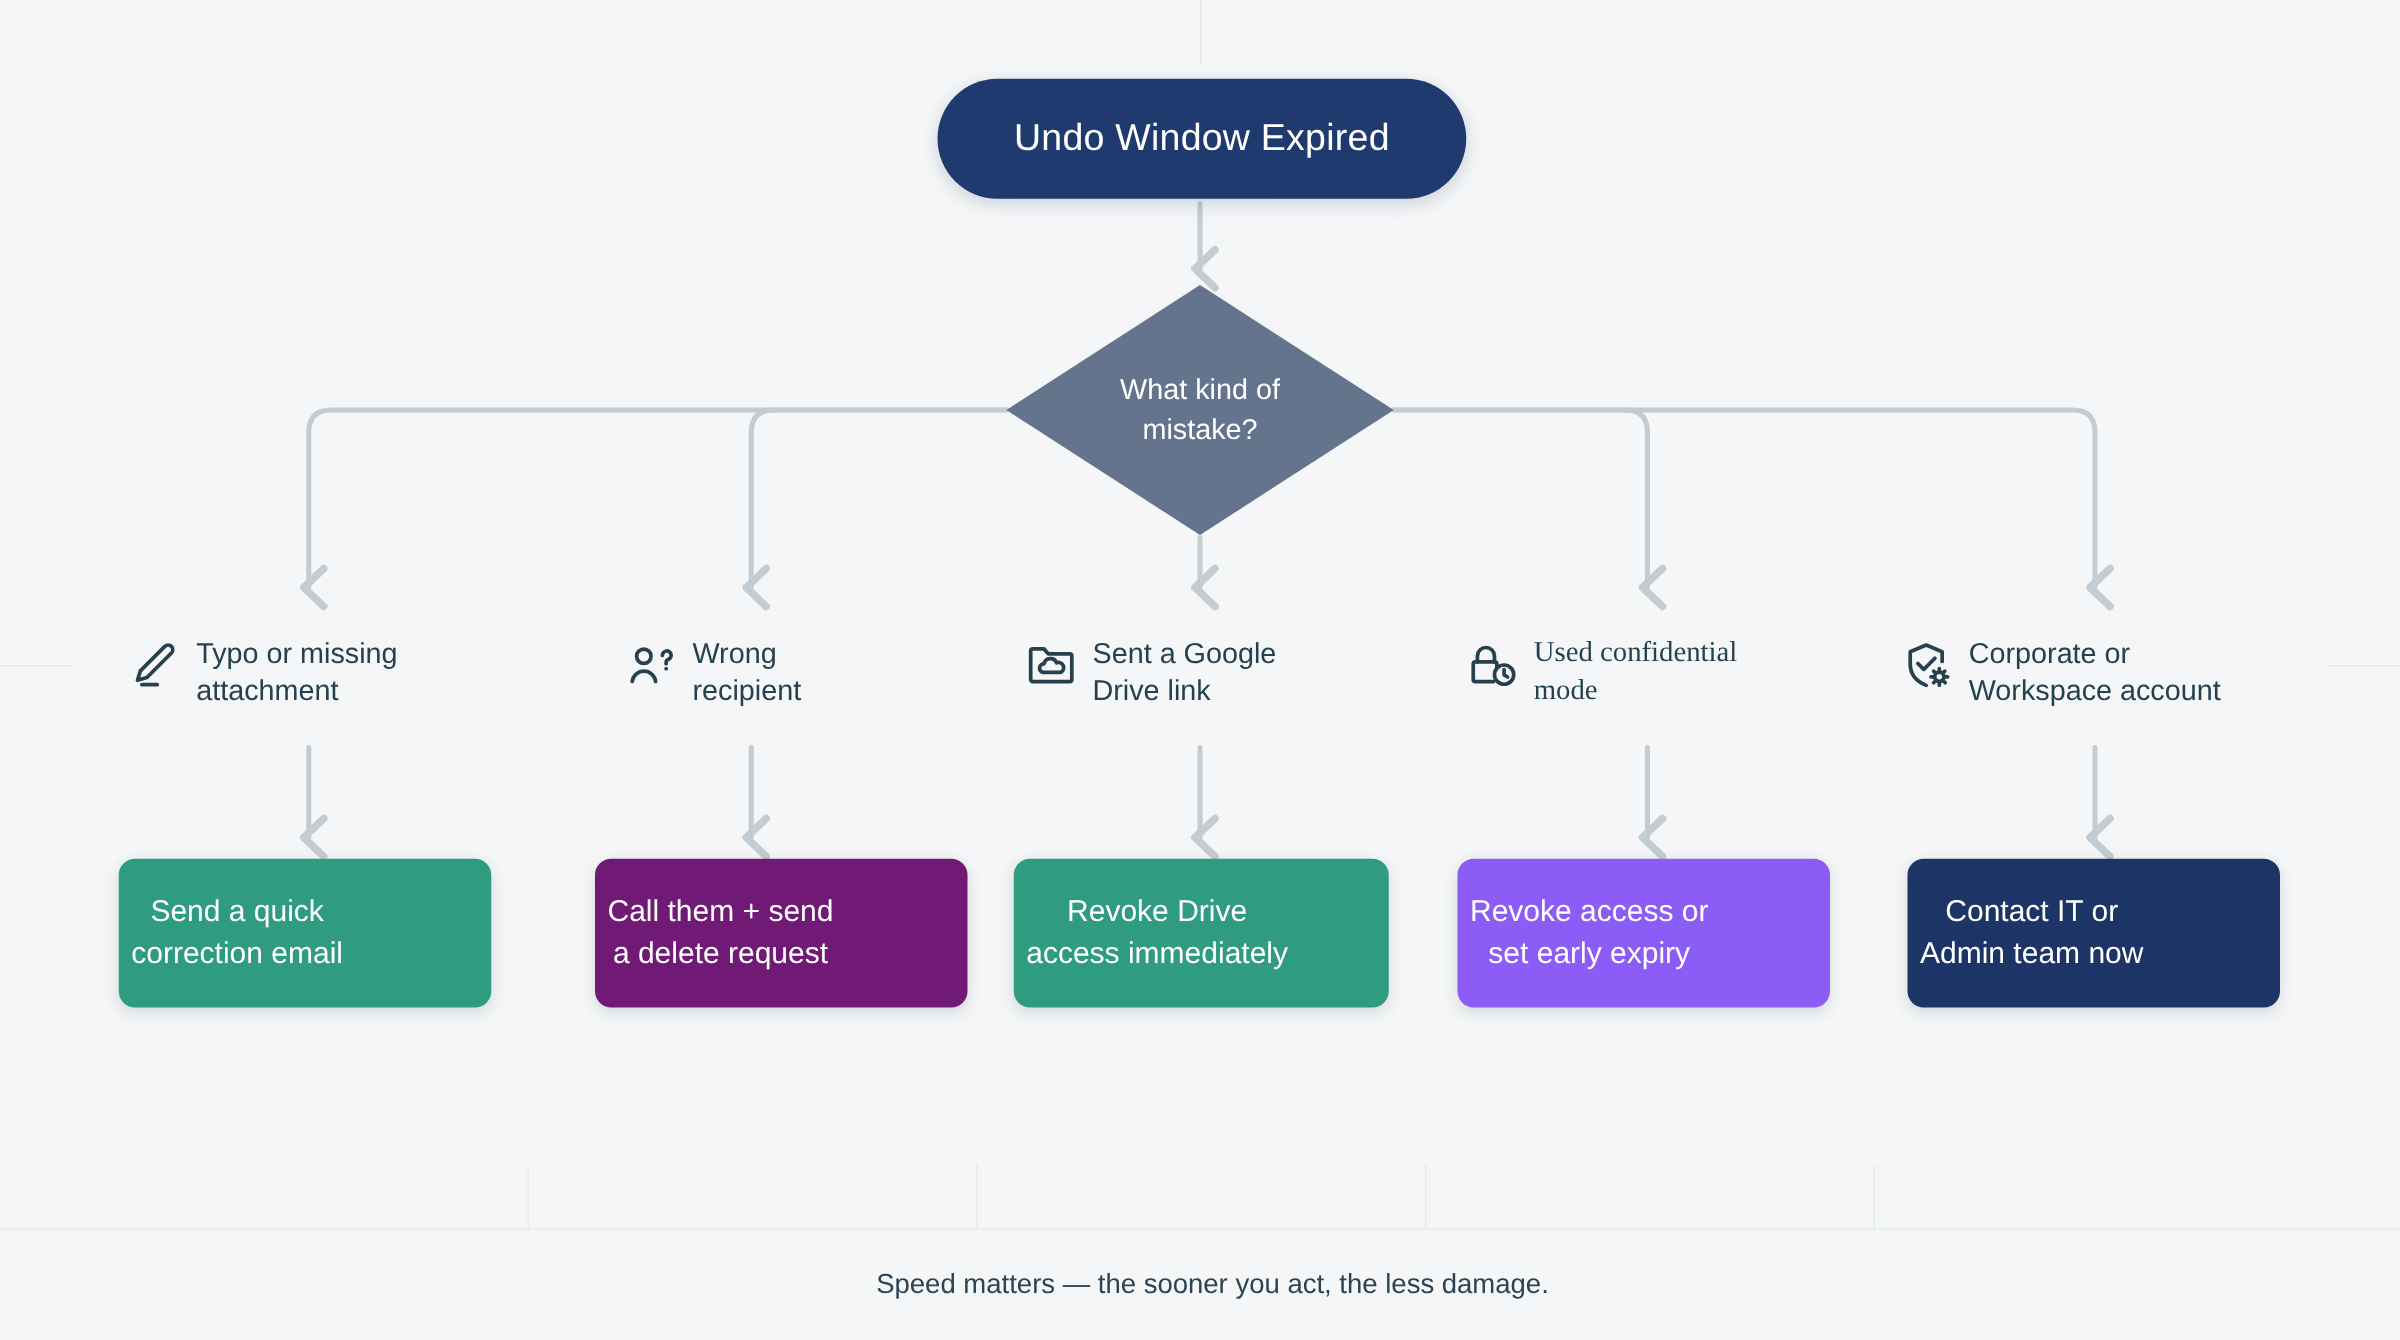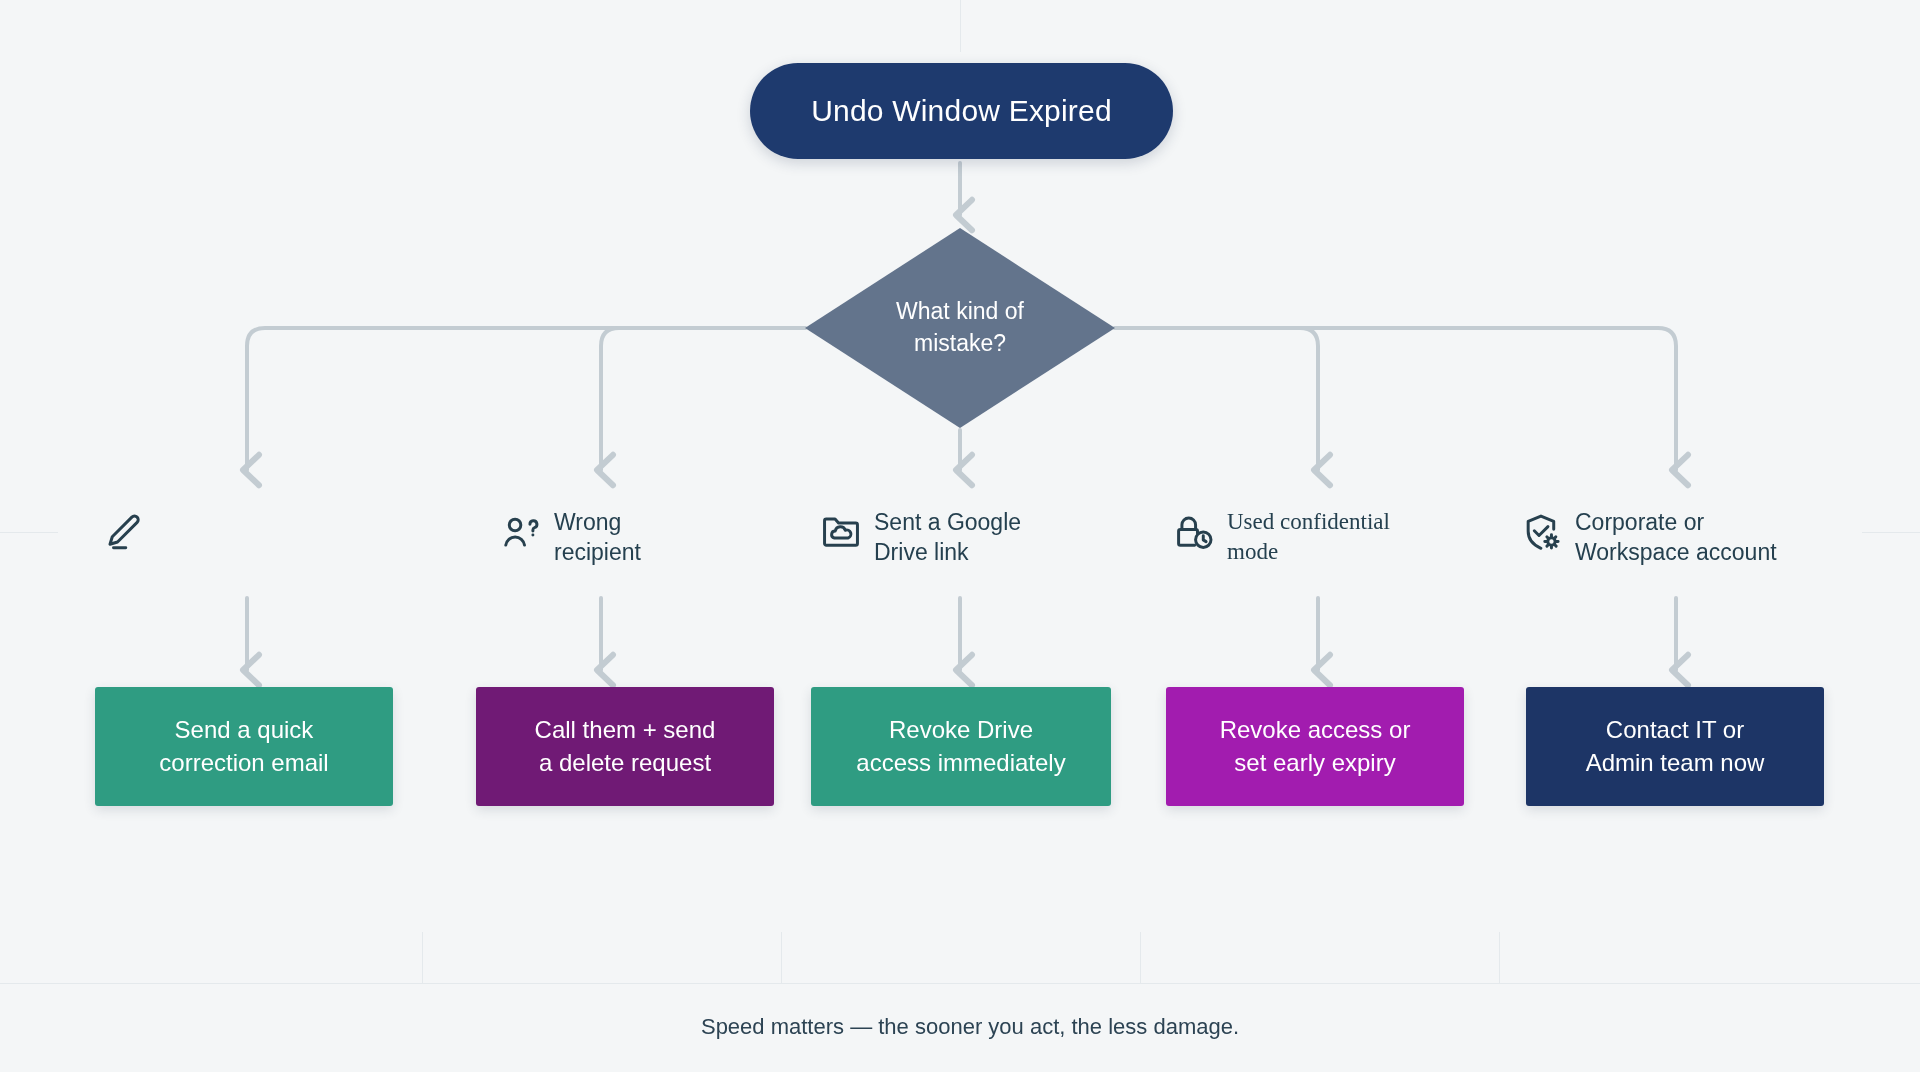--- a/index.html
+++ b/index.html
@@ -97,24 +97,24 @@
     white-space: pre-line;
     padding-top: 2px;
   }
 
   
   .action-box {
     position: absolute;
     top: 687px;
     width: 298px;
     height: 119px;
-    border-radius: 3px;
+    border-radius: 13px;
     display: flex;
     align-items: center;
-    justify-content: center;
+    justify-content: flex-start;
     text-align: center;
     box-shadow: 0 4px 12px rgba(40,55,75,0.14);
   }
   .action-box .label {
     color: #ffffff;
     font-size: 24px;
     line-height: 1.36;
     white-space: pre-line;
     padding: 0 10px;
   }
@@ -181,20 +181,22 @@
 mistake?</div>
 </div>
 
 <div class="branch" style="left:103px;">
   <span class="bicon">
     <svg viewBox="0 0 24 24" fill="none" stroke="currentColor" stroke-width="1.7" stroke-linecap="round" stroke-linejoin="round">
       <path d="M16.5 3.5a2.1 2.1 0 0 1 3 3L8.3 17.7 4 19l1.3-4.3z"></path>
       <path d="M6 21h7"></path>
     </svg>
   </span>
+  <span class="btext">Typo or missing
+attachment</span>
 </div>
 
 <div class="branch" style="left:500px;">
   <span class="bicon">
     <svg viewBox="0 0 24 24" fill="none" stroke="currentColor" stroke-width="1.7" stroke-linecap="round" stroke-linejoin="round">
       <circle cx="8.6" cy="8" r="3.3"></circle>
       <path d="M3.3 19.5a5.4 5.4 0 0 1 10.7 0"></path>
       <path d="M17.1 7.6a2 2 0 1 1 2.6 1.9c-.6.2-.9.7-.9 1.4v.5"></path>
       <circle cx="18.8" cy="13.7" r="0.85" fill="currentColor" stroke="none"></circle>
     </svg>
@@ -248,21 +250,21 @@
 <div class="action-box" style="left:476px; background:#701a75;">
   <span class="label">Call them + send
 a delete request</span>
 </div>
 
 <div class="action-box" style="left:811px; width:300px; background:#2f9c82;">
   <span class="label">Revoke Drive
 access immediately</span>
 </div>
 
-<div class="action-box" style="left:1166px; background:#a21caf;">
+<div class="action-box" style="left:1166px; background:#8b5cf6;">
   <span class="label">Revoke access or
 set early expiry</span>
 </div>
 
 <div class="action-box" style="left:1526px; background:#1d3566;">
   <span class="label">Contact IT or
 Admin team now</span>
 </div>
 
 <div class="footer-note">Speed matters — the sooner you act, the less damage.</div>

